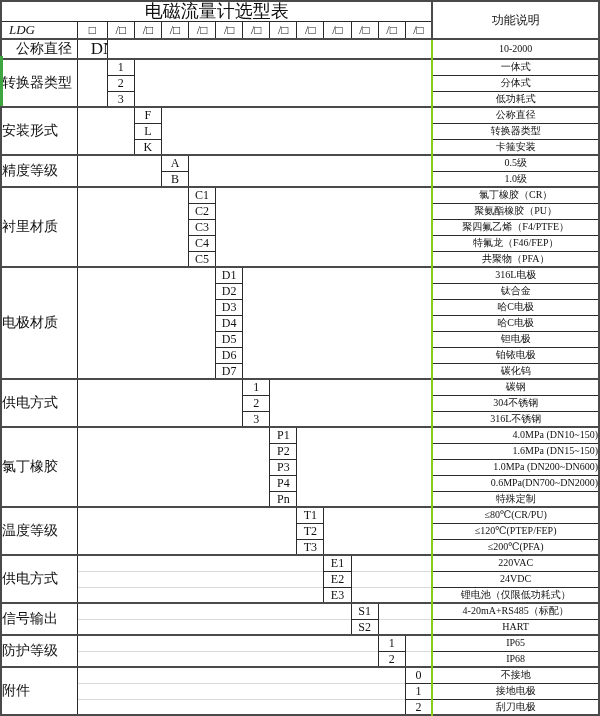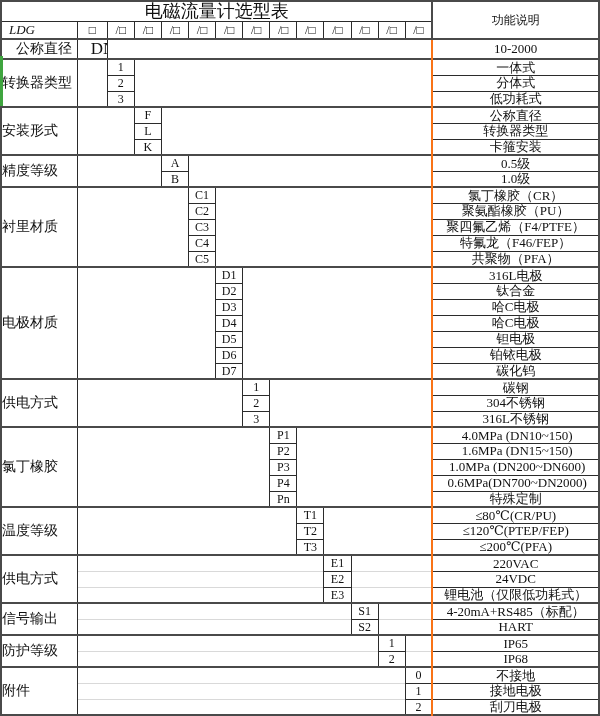--- a/index.html
+++ b/index.html
@@ -25,22 +25,22 @@
     line-height:1.05;
     vertical-align:middle;
     font-size:13px;
   }
   tr { height:16px; }
   tr.rt { height:17px; }
   tr.rl { height:18px; }
 
   .title-cell { text-align:center; font-size:18px; }
   .func-head  { text-align:center; font-size:12px; border-left:2px solid #4a4a4a; }
-  .func       { text-align:center; font-size:13px; border-left:2px solid #f97316; border-top:1px solid #2b2b2b; }
-  .func.al    { text-align:center; padding-left:3px; }
+  .func       { text-align:center; font-size:10px; border-left:2px solid #84cc16; border-top:1px solid #2b2b2b; }
+  .func.al    { text-align:right; padding-left:3px; }
 
   .ldg-cell   { text-align:left; padding-left:7px; font-size:13px; border-top:1px solid #2b2b2b;font-style:italic; }
   .box-cell   { text-align:center; font-size:12px; border-top:1px solid #2b2b2b; border-left:1px solid #2b2b2b; }
   .slash-cell { text-align:center; font-size:12px; border-top:1px solid #2b2b2b; border-left:1px solid #2b2b2b; }
 
   .cat      { text-align:left; font-size:14px; border-right:1px solid #2b2b2b; }
   .cat.al   { text-align:left; padding-left:14px; }
   .dn-code  { text-align:right; padding-left:13px; font-size:17px; border-right:1px solid #2b2b2b; }
 
   .code     { text-align:center; font-size:12px; border-left:1px solid #2b2b2b; border-right:1px solid #2b2b2b; border-top:1px solid #2b2b2b; }

